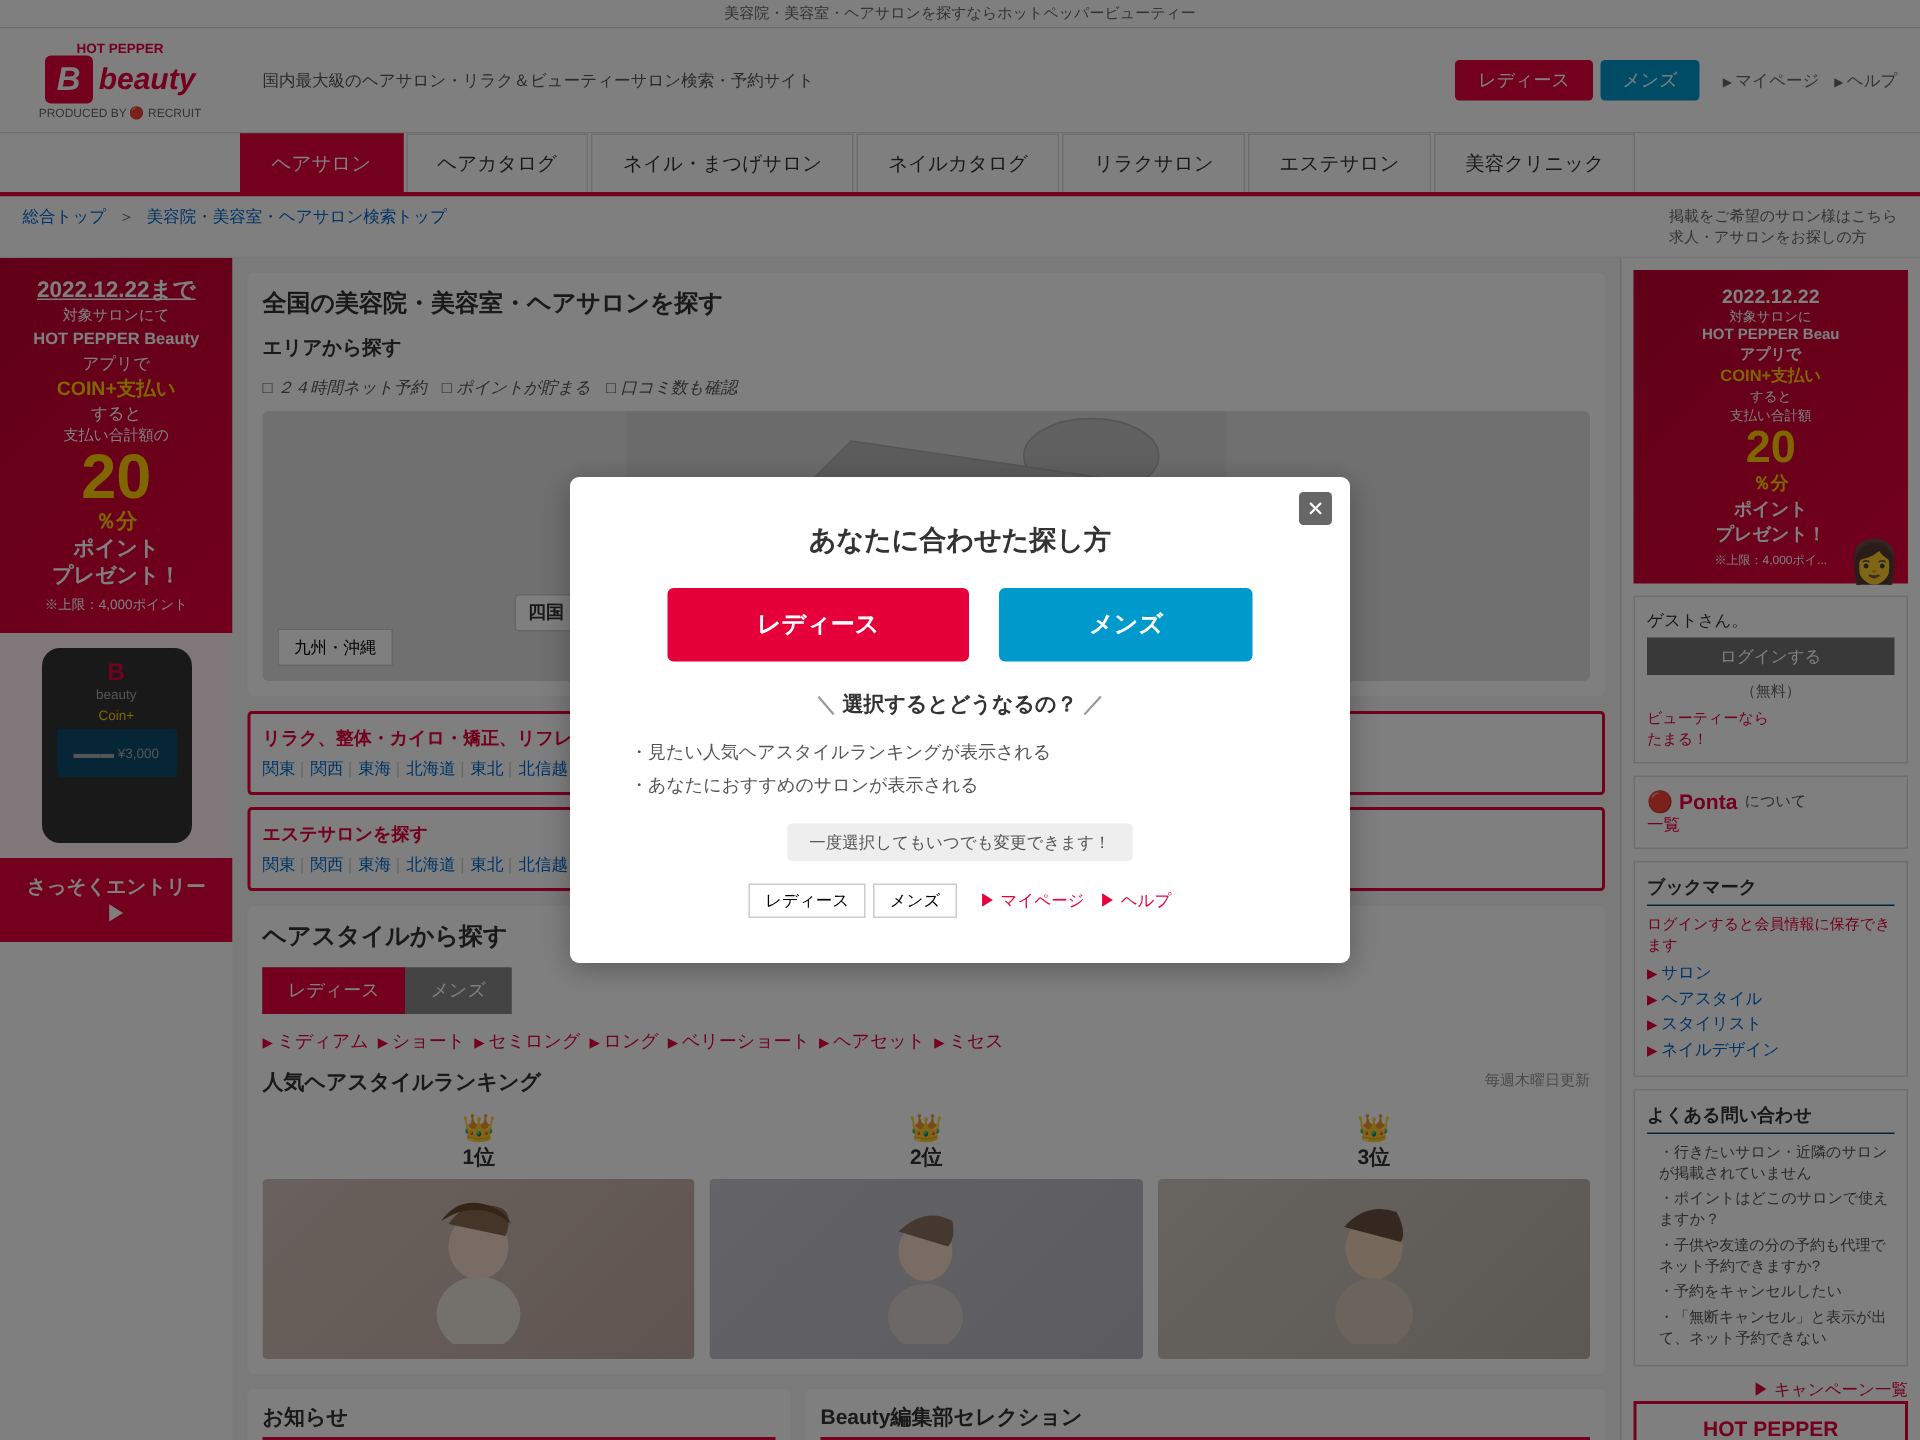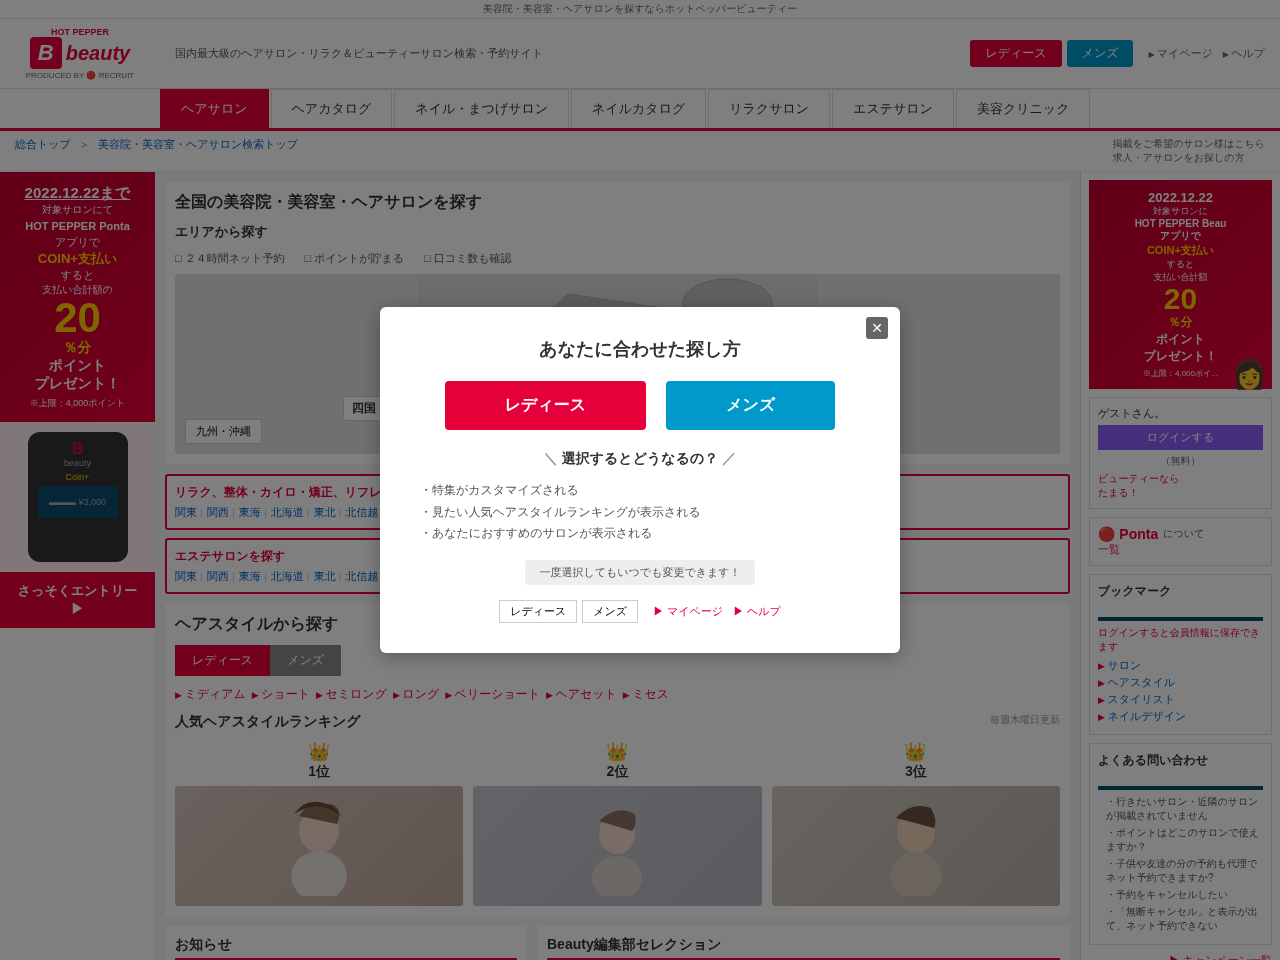--- a/index.html
+++ b/index.html
@@ -47,21 +47,21 @@
 
     
     .right-sidebar { width: 200px; min-width: 200px; background: #fff; padding: 8px; border-left: 1px solid #ddd; }
     .campaign-link { color: #e60039; font-size: 11px; text-align: right; display: block; }
 
     
     .center-content { flex: 1; padding: 10px; background: #f5f5f5; min-width: 0; }
     .section-header { font-size: 16px; font-weight: bold; color: #333; margin-bottom: 10px; }
     .search-box { background: white; padding: 10px; border-radius: 4px; margin-bottom: 10px; }
     .area-search-label { font-size: 13px; font-weight: bold; color: #333; margin-bottom: 10px; }
-    .features-list { display: flex; gap: 20px; font-size: 11px; color: #555; margin-bottom: 8px; }
+    .features-list { display: flex; gap: 10px; font-size: 11px; color: #555; margin-bottom: 8px; font-style: italic; }
     .features-list span:before { content: '□ '; }
     .map-label { position: absolute; background: white; border: 1px solid #ccc; border-radius: 3px; padding: 3px 8px; font-size: 12px; font-weight: bold; color: #333; cursor: pointer; white-space: nowrap; }
     .kyushu-btn { background: #fff; border: 1px solid #ccc; padding: 4px 10px; font-size: 11px; cursor: pointer; position: absolute; bottom: 10px; left: 10px; }
 
     
     .salon-search-grid { display: grid; grid-template-columns: 1fr; gap: 8px; margin-bottom: 10px; }
     .salon-search-item { border: 2px solid #e60039; background: white; padding: 8px; border-radius: 3px; font-size: 11px; }
     .salon-search-item .title { color: #e60039; font-weight: bold; font-size: 12px; margin-bottom: 4px; }
     .salon-search-item .links { display: flex; flex-wrap: wrap; gap: 4px; color: #0066cc; }
     .salon-search-item .links span { cursor: pointer; }
@@ -110,21 +110,21 @@
     .modal-footer a { color: #e60039; text-decoration: none; }
     .modal-footer-links { display: flex; gap: 10px; }
     .modal-footer-links a { color: #e60039; font-size: 11px; }
     .modal-gender-sm { display: flex; gap: 5px; }
     .modal-gender-sm button { padding: 3px 10px; font-size: 11px; border: 1px solid #ccc; background: white; cursor: pointer; }
 
     
     .right-promo-banner { background: linear-gradient(135deg, #c00030, #e60039); color: white; padding: 10px; text-align: center; margin-bottom: 8px; position: relative; }
 
     .right-section-box { border: 1px solid #ddd; padding: 8px; margin-bottom: 8px; background: white; }
-    .rs-title { font-size: 12px; font-weight: bold; border-bottom: 4px solid #0c4a6e; padding-bottom: 17px; margin-bottom: 5px; color: #333; }
+    .rs-title { font-size: 12px; font-weight: bold; border-bottom: 1px solid #0c4a6e; padding-bottom: 3px; margin-bottom: 5px; color: #333; }
     .rs-link-list a { color: #0066cc; font-size: 11px; display: block; margin: 2px 0; text-decoration: none; }
     .rs-link-list a:before { content: '▶ '; color: #e60039; font-size: 9px; }
 
     .clinic-promo { border: 2px solid #e60039; padding: 8px; text-align: center; background: white; margin-bottom: 8px; }
     .clinic-promo .cp-logo { font-size: 14px; font-weight: bold; color: #e60039; }
 
     
     .map-svg-container { width: 100%; height: 180px; position: relative; background: #e0e0e0; border-radius: 4px; overflow: hidden; }
   </style>
 </head>
@@ -175,21 +175,21 @@
     <span>求人・アサロンをお探しの方</span>
   </div>
 </div>
 
 <div class="main-wrapper">
 
   <div class="left-sidebar">
     <div class="promo-banner">
       <div style="font-size:15px; font-weight:bold;text-decoration:underline;">2022.12.22まで</div>
       <div style="font-size:10px;">対象サロンにて</div>
-      <div style="font-size:11px; font-weight:bold; margin: 3px 0;">HOT PEPPER Ponta</div>
+      <div style="font-size:11px; font-weight:bold; margin: 3px 0;">HOT PEPPER Beauty</div>
       <div style="font-size:11px;">アプリで</div>
       <div style="font-size:13px; font-weight:bold; color:#ffcc00;">COIN+支払い</div>
       <div style="font-size:11px;">すると</div>
       <div style="font-size:10px;">支払い合計額の</div>
       <div style="font-size:42px; font-weight:bold; color:#ffcc00; line-height:1;">20</div>
       <div style="font-size:14px; font-weight:bold; color:#ffcc00;">％分</div>
       <div style="font-size:14px; font-weight:bold;">ポイント</div>
       <div style="font-size:14px; font-weight:bold;">プレゼント！</div>
       <div style="font-size:9px; margin-top:4px;">※上限：4,000ポイント</div>
     </div>
@@ -364,21 +364,21 @@
       <div style="font-size:30px; font-weight:bold; color:#ffcc00; line-height:1;">20</div>
       <div style="font-size:12px; font-weight:bold; color:#ffcc00;">％分</div>
       <div style="font-size:12px; font-weight:bold;">ポイント</div>
       <div style="font-size:12px; font-weight:bold;">プレゼント！</div>
       <div style="font-size:8px; margin-top:3px;">※上限：4,000ポイ...</div>
       <div style="position:absolute; right:5px; bottom:0; font-size:28px; line-height:1;">👩</div>
     </div>
 
     <div class="right-section-box">
       <div style="font-size:11px; color:#333;">ゲストさん。</div>
-      <button style="background:#8b5cf6; color:white; border:none; padding:5px 10px; font-size:11px; width:100%; cursor:pointer; margin: 4px 0;">ログインする</button>
+      <button style="background:#737373; color:white; border:none; padding:5px 10px; font-size:11px; width:100%; cursor:pointer; margin: 4px 0;">ログインする</button>
       <div style="font-size:10px; color:#666; text-align:center;">（無料）</div>
       <div style="font-size:10px; color:#e60039; margin-top:4px;">ビューティーなら<br>たまる！</div>
     </div>
 
     <div class="right-section-box">
       <div style="display:flex; align-items:center; gap:5px;">
         <span style="color:#e60039; font-weight:bold; font-size:14px;">🔴 Ponta</span>
         <span style="font-size:10px; color:#555;">について</span>
       </div>
       <a style="color:#e60039; font-size:11px; cursor:pointer;">一覧</a>
@@ -424,21 +424,20 @@
     <div class="modal-gender-btns">
       <button class="modal-btn-ladies">レディース</button>
       <button class="modal-btn-mens">メンズ</button>
     </div>
     <div class="modal-select-info">
       <span class="slashes">＼</span>
       <span> 選択するとどうなるの？ </span>
       <span class="slashes">／</span>
     </div>
     <div class="modal-benefits">
-      <div>・特集がカスタマイズされる</div>
       <div>・見たい人気ヘアスタイルランキングが表示される</div>
       <div>・あなたにおすすめのサロンが表示される</div>
     </div>
     <div class="modal-note">一度選択してもいつでも変更できます！</div>
     <div class="modal-footer">
       <div class="modal-gender-sm">
         <button>レディース</button>
         <button>メンズ</button>
       </div>
       <div class="modal-footer-links">

